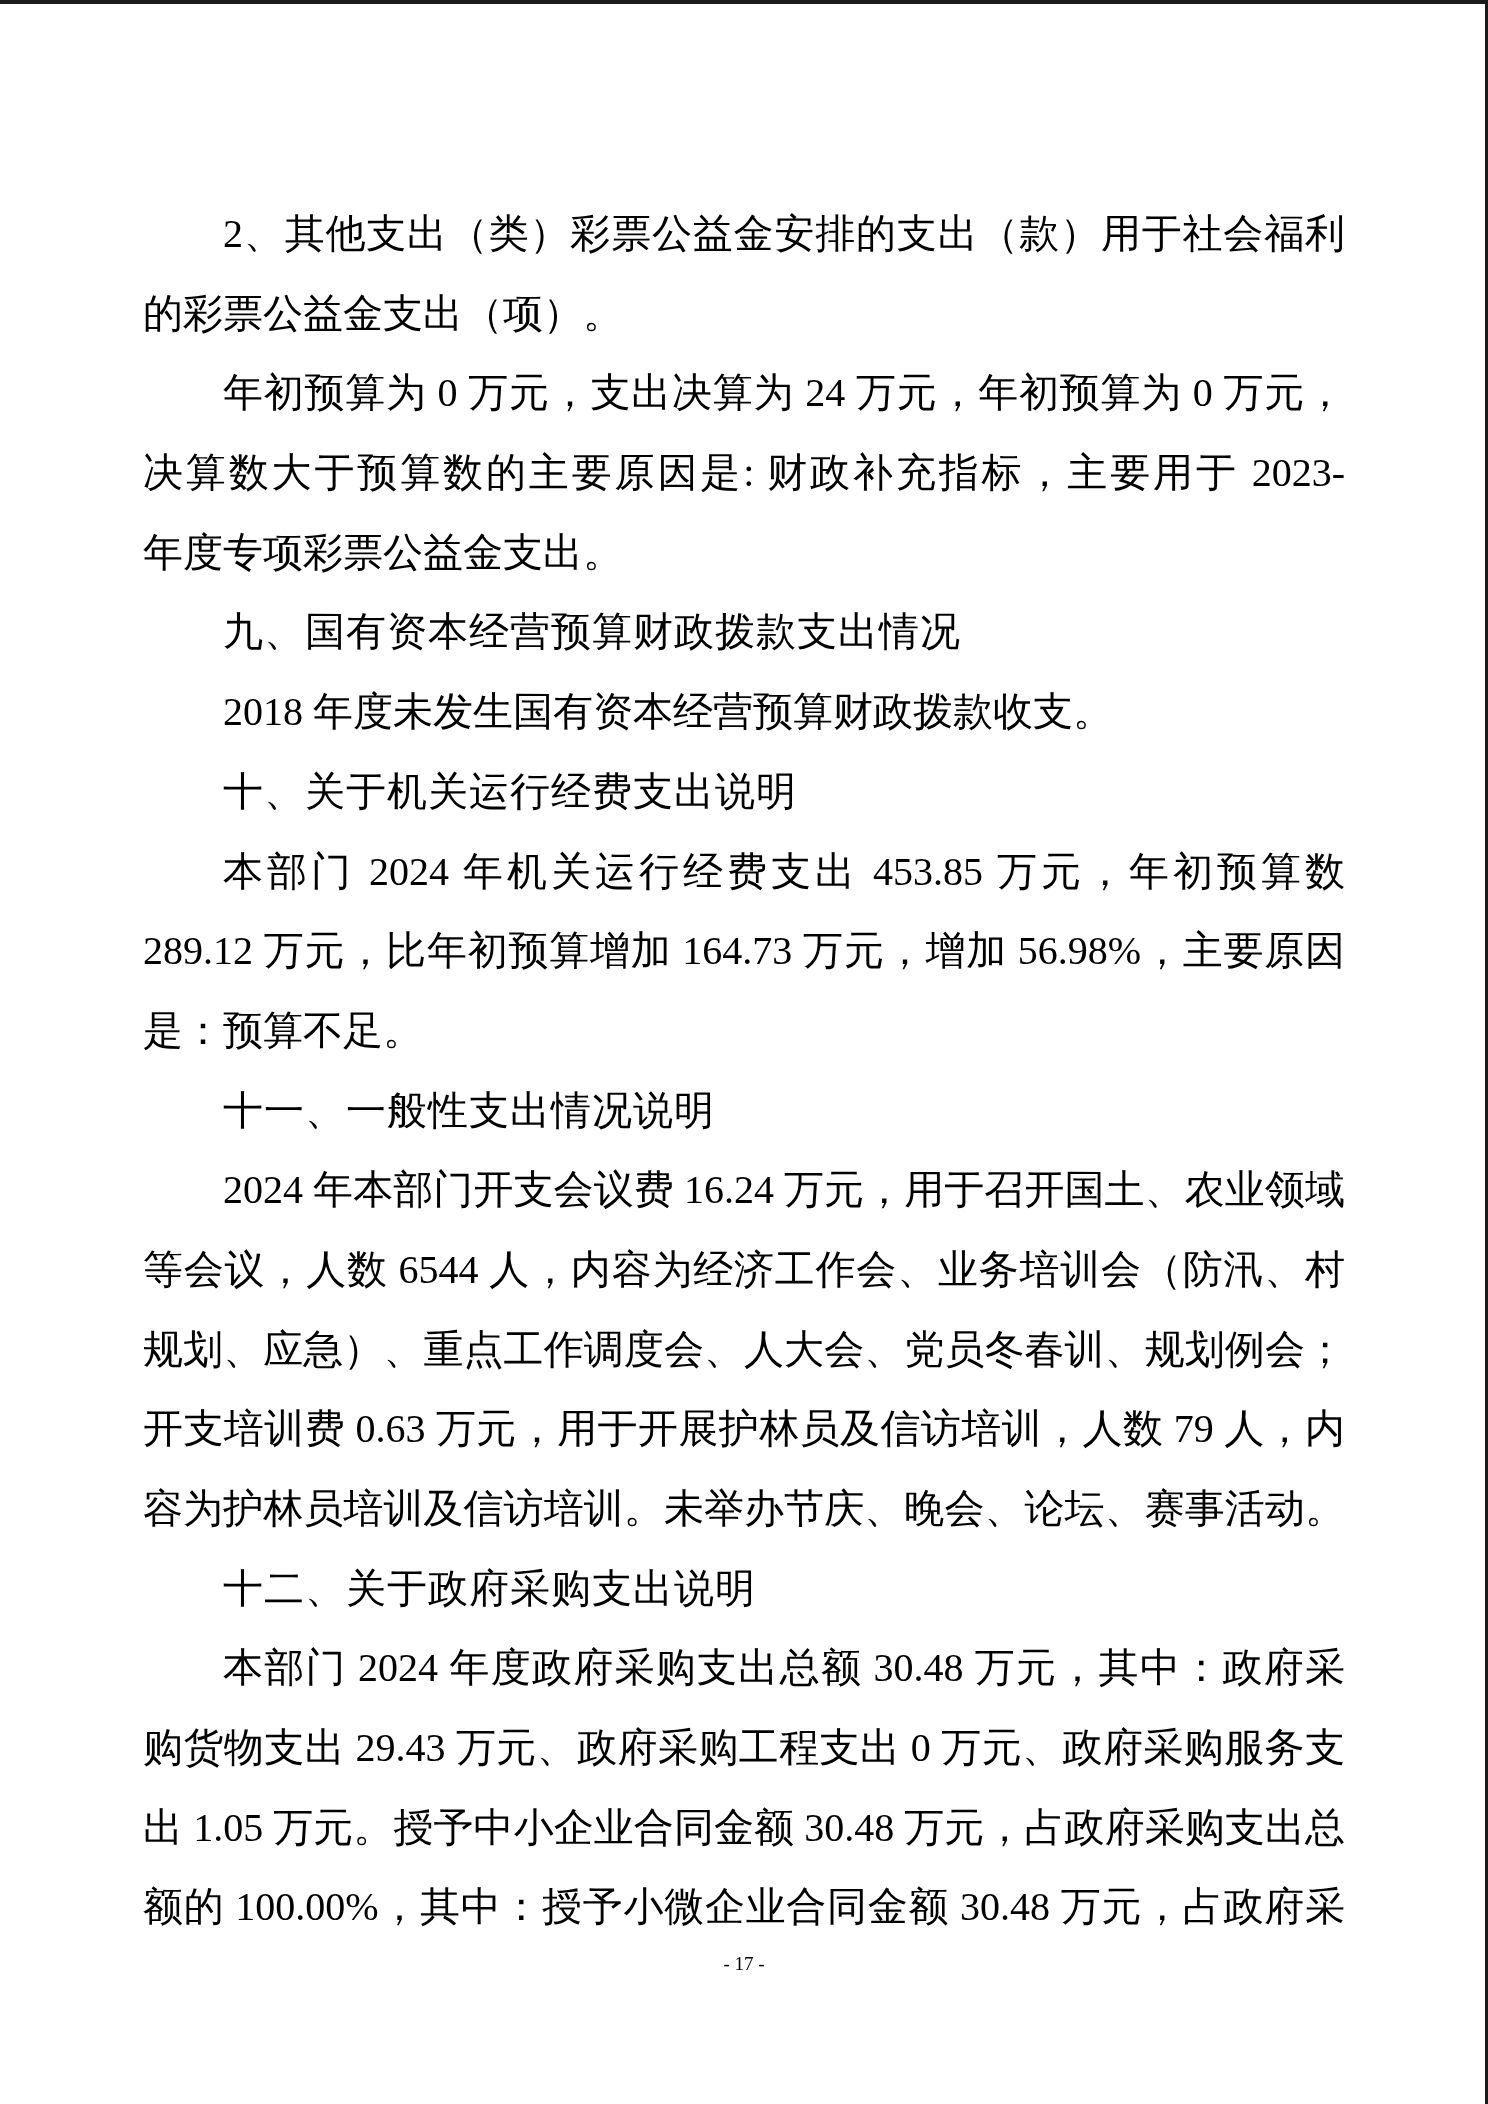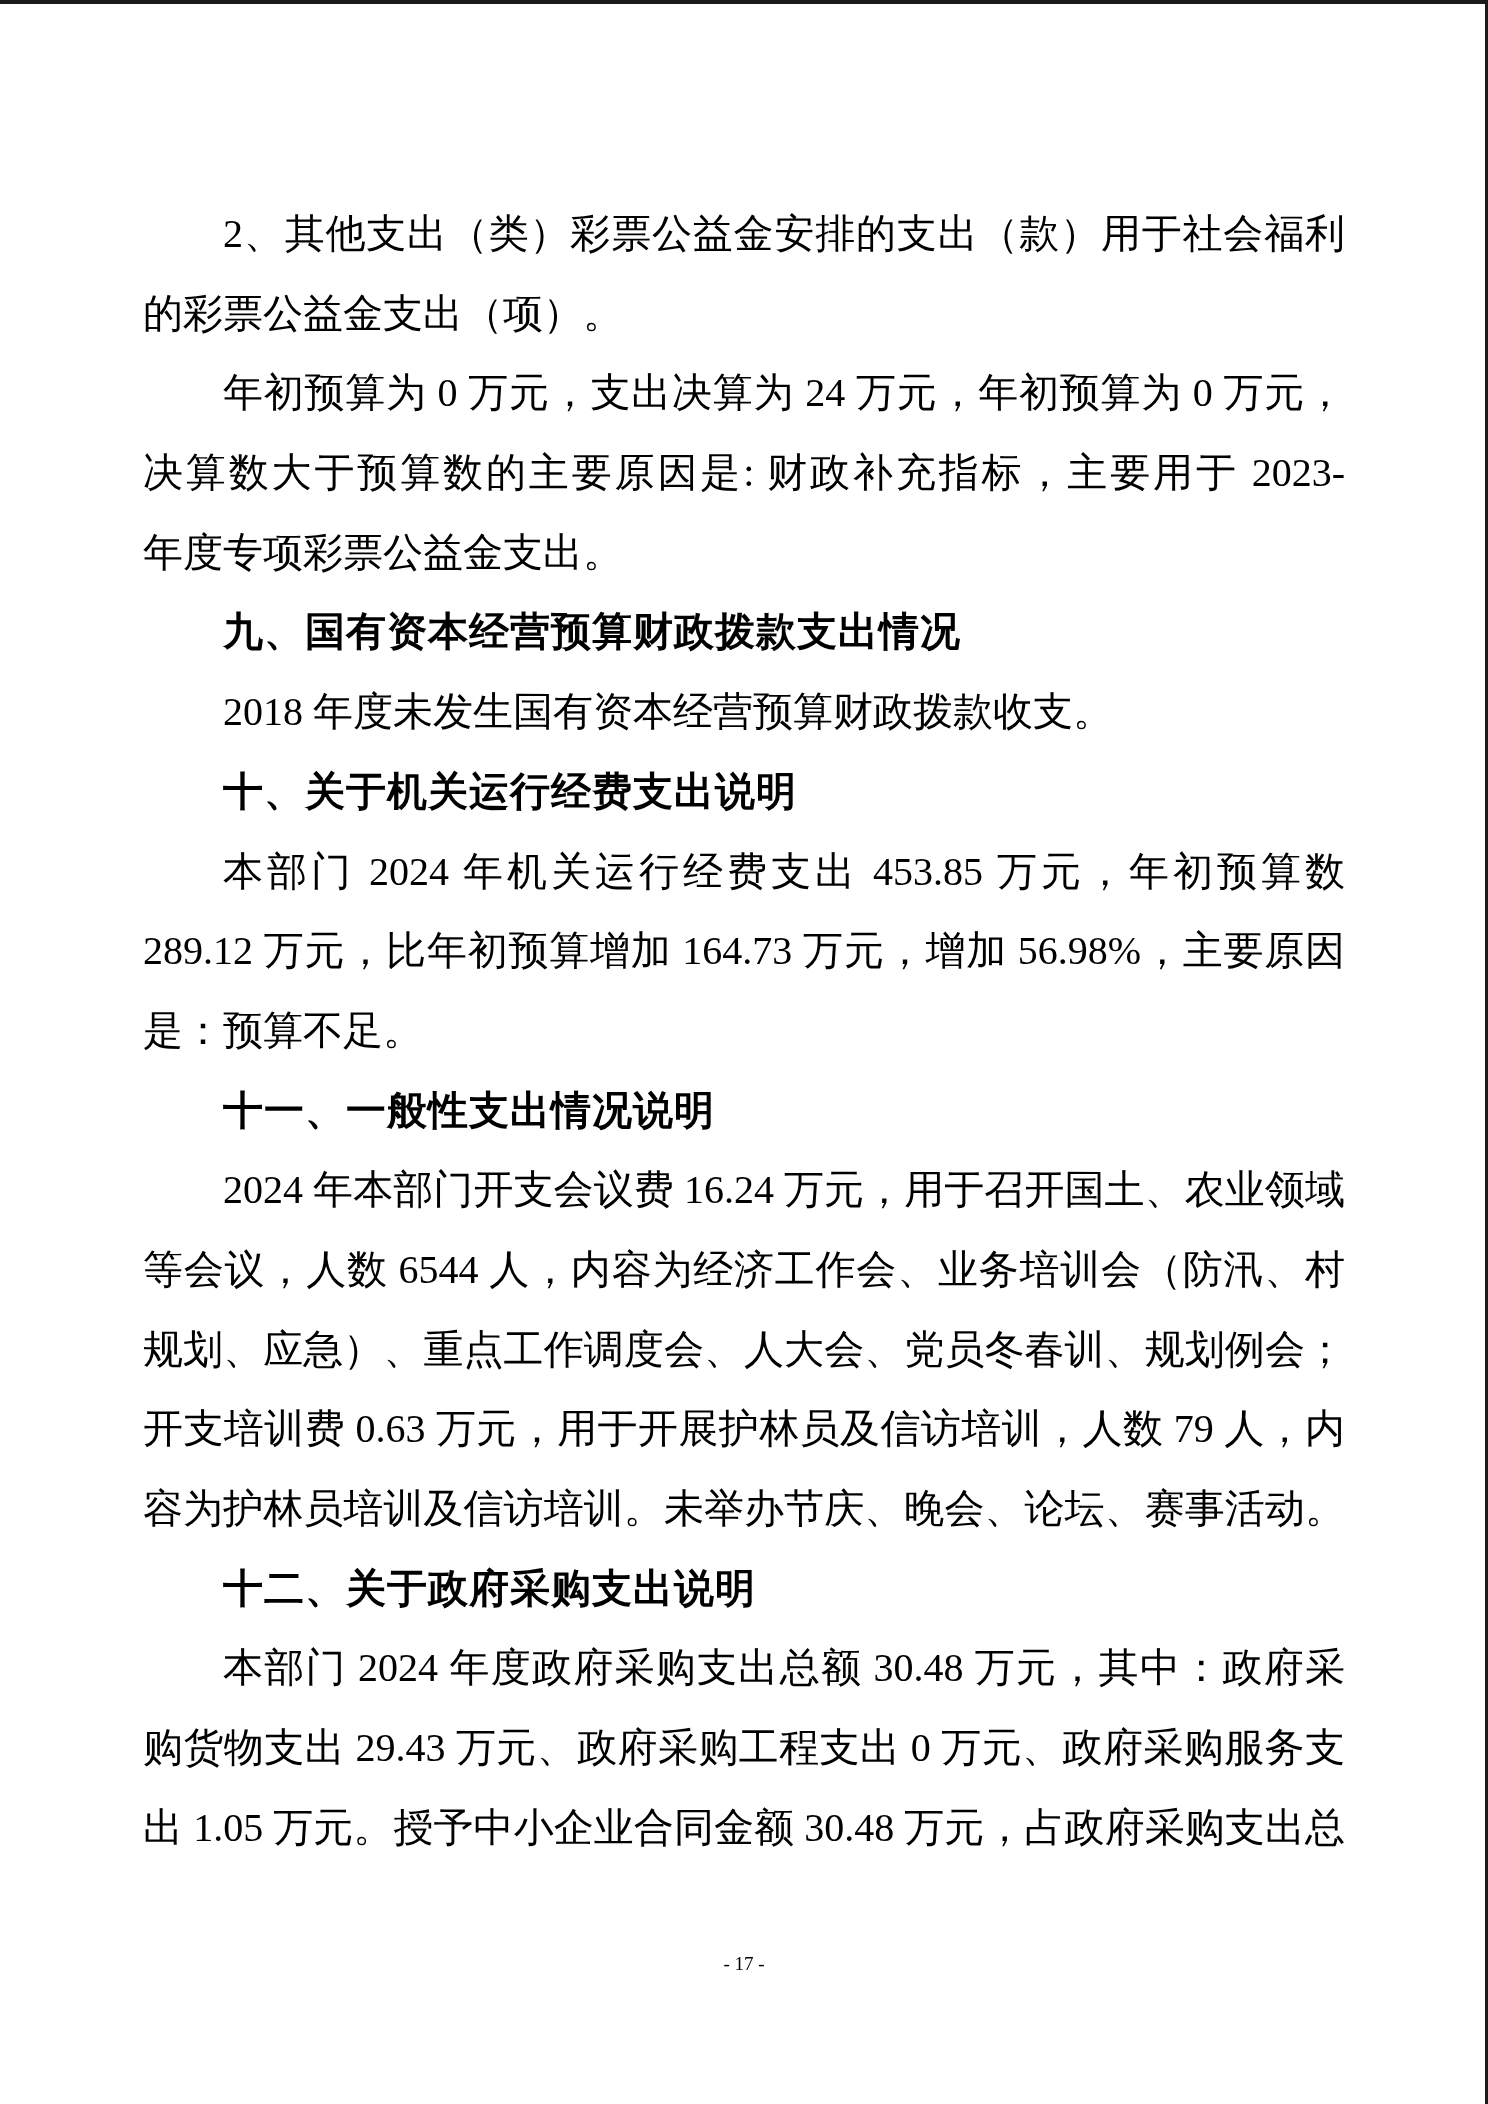--- a/index.html
+++ b/index.html
@@ -37,21 +37,21 @@
   }
   .fill {
     white-space: normal;
     text-align: justify;
     text-align-last: justify;
     text-justify: inter-character;
     overflow: hidden;
   }
   .indent { padding-left: 80px; }
   .heading {
-    font-weight: bold;
+    font-weight: normal;
     font-family: "Liberation Sans", "DejaVu Sans", sans-serif;
     letter-spacing: 1px;
   }
   .footer {
     position: absolute;
     top: 1941px;
     left: 0;
     width: 1488px;
     height: 46px;
     line-height: 46px;
@@ -81,15 +81,16 @@
   <div class="line indent heading">十一、一般性支出情况说明</div>
   <div class="line indent fill">2024 年本部门开支会议费 16.24 万元，用于召开国土、农业领域</div>
   <div class="line fill">等会议，人数 6544 人，内容为经济工作会、业务培训会（防汛、村庄</div>
   <div class="line fill">规划、应急）、重点工作调度会、人大会、党员冬春训、规划例会；</div>
   <div class="line fill">开支培训费 0.63 万元，用于开展护林员及信访培训，人数 79 人，内</div>
   <div class="line fill">容为护林员培训及信访培训。未举办节庆、晚会、论坛、赛事活动。</div>
   <div class="line indent heading">十二、关于政府采购支出说明</div>
   <div class="line indent fill">本部门 2024 年度政府采购支出总额 30.48 万元，其中：政府采</div>
   <div class="line fill">购货物支出 29.43 万元、政府采购工程支出 0 万元、政府采购服务支</div>
   <div class="line fill">出 1.05 万元。授予中小企业合同金额 30.48 万元，占政府采购支出总</div>
+  <div class="line fill">额的 100.00%，其中：授予小微企业合同金额 30.48 万元，占政府采</div>
 </div>
 
 <div class="footer">- 17 -</div>
 
 </body></html>

